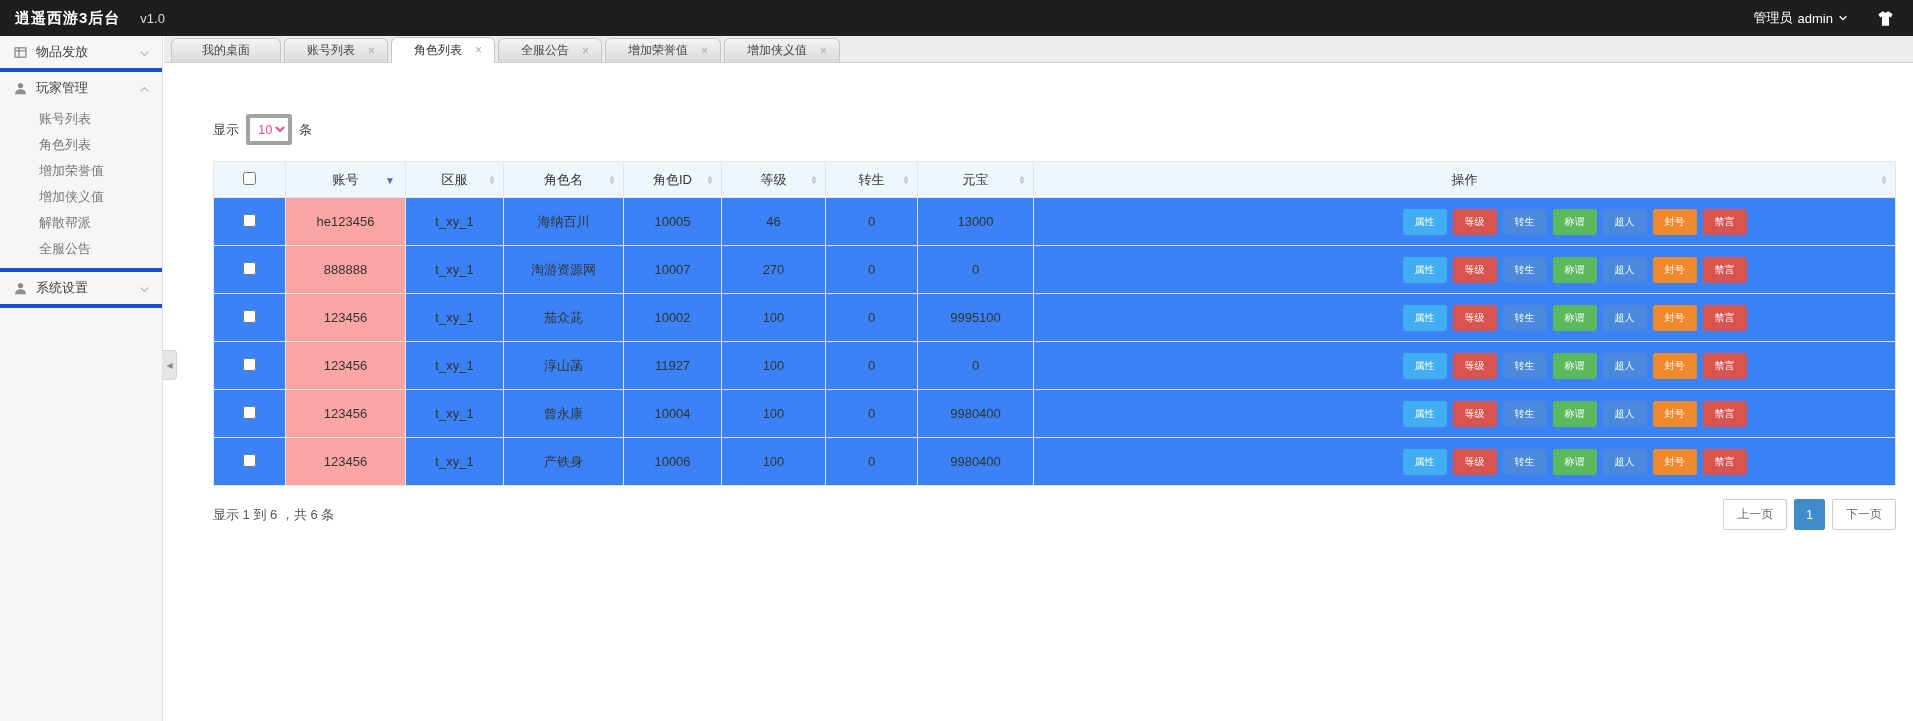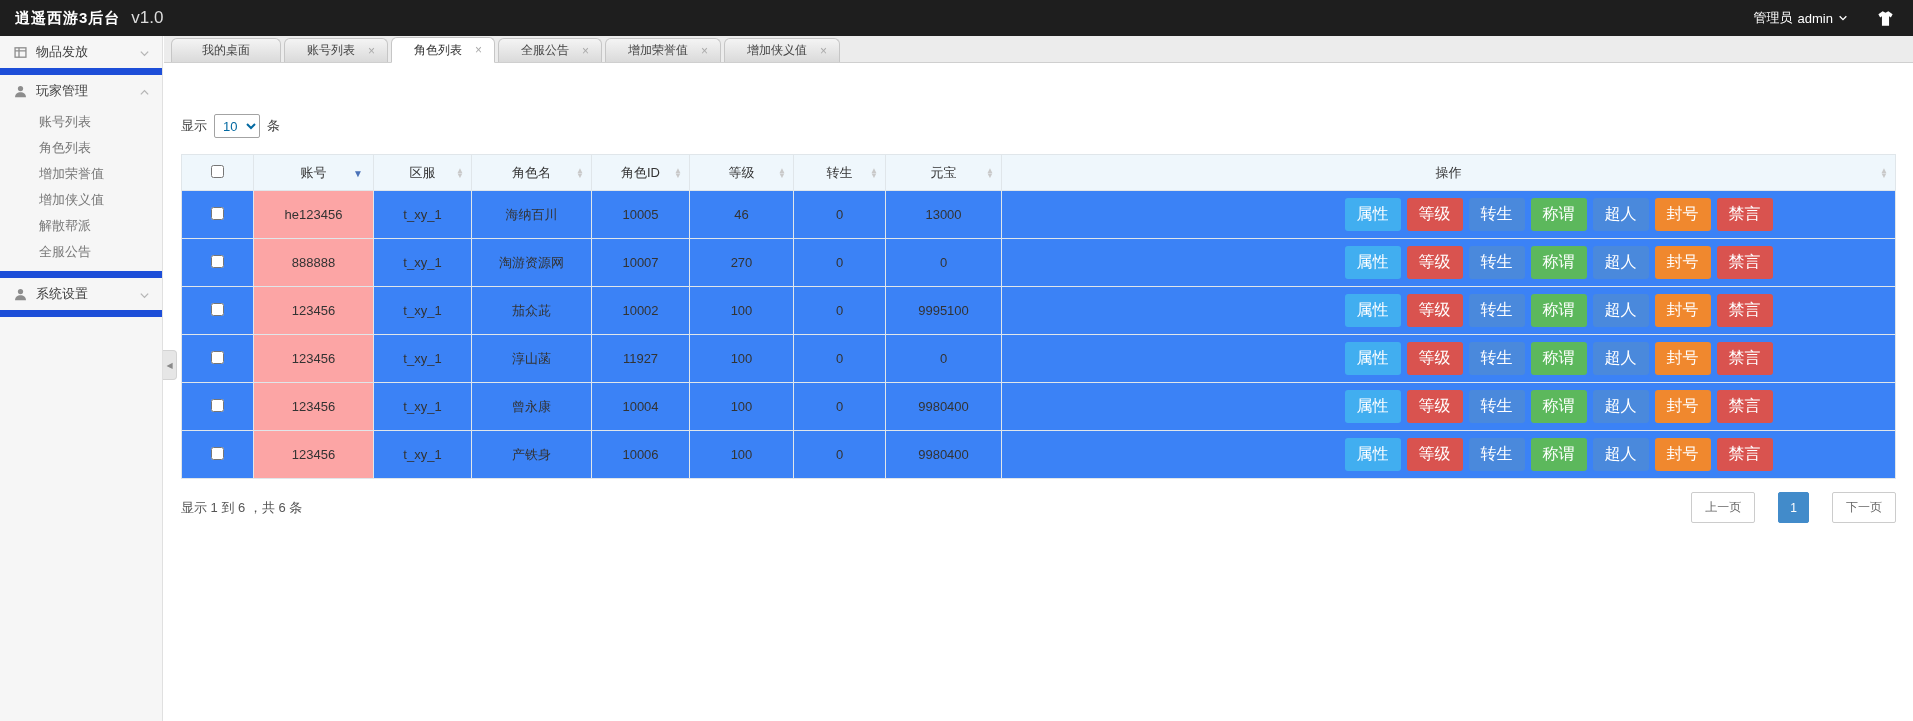--- a/index.html
+++ b/index.html
@@ -10,32 +10,32 @@
   }
   .app { position:relative; width:1913px; height:721px;padding-left:23px; }
 
   
   .topbar {
     position:absolute; top:0; left:0; right:0; height:36px;
     background:#1e1e1e; color:#fff; display:flex; align-items:center;
     padding:0 18px 0 15px;
   }
   .topbar .title { font-size:15px; font-weight:bold; letter-spacing:1px; }
-  .topbar .version { font-size:17px; margin-left:11px; color:#ddd; }
+  .topbar .version { font-size:13px; margin-left:20px; color:#ddd; }
   .topbar .right { margin-left:auto; display:flex; align-items:center; gap:10px; font-size:13px; }
   .topbar .admin { display:flex; align-items:center; gap:5px; cursor:pointer; }
   .topbar .caret { width:10px; height:10px; color:#fff; }
   .topbar .shirt { width:19px; height:19px; color:#fff; margin-left:18px; cursor:pointer; }
 
   
   .sidebar {
     position:absolute; top:36px; left:0; bottom:0; width:163px;
     background:#f6f6f6; border-right:1px solid #e0e0e0;
   }
-  .side-group { border-bottom:7px solid #1d4ed8; }
+  .side-group { border-bottom:4px solid #1d4ed8; }
   .group-head {
     height:32px; display:flex; align-items:center; padding:0 12px 0 13px;
     font-size:13px; color:#3f3f3f; cursor:pointer;
   }
   .group-head .gicon { width:15px; height:15px; color:#8d8d8d; margin-right:8px; flex:none; }
   .group-head .chev { margin-left:auto; width:11px; height:11px; color:#b5b5b5; }
   .side-sub { padding:2px 0 6px 0; }
   .side-sub .sub-item {
     height:26px; display:flex; align-items:center; padding-left:39px;
     font-size:13px; color:#787878; cursor:pointer;
@@ -76,52 +76,52 @@
   }
   .breadcrumb-bar .home { width:15px; height:15px; color:#636363; margin-right:7px; }
   .crumb { cursor:pointer; }
   .crumb-sep { color:#999; margin:0 8px; }
   .refresh-btn {
     margin-left:auto; width:31px; height:26px; border:none; border-radius:4px;
     background:#5cb85c; display:flex; align-items:center; justify-content:center; cursor:pointer;
   }
   .refresh-btn svg { width:14px; height:14px; color:#fff; }
 
-  .content { padding:0 17px; }
+  .content { padding:0 17px;margin-left:32px; }
 
   .controls { margin-top:51px; display:flex; align-items:center; font-size:13px; color:#444; }
   .controls select {
-    margin:0 7px; width:46px; height:24px; border:1px solid #a3a3a3; border-radius:2px;
-    font-size:13px; color:#0369a1; background:#fff; padding-left:4px;
+    margin:0 7px; width:46px; height:31px; border:4px solid #a3a3a3; border-radius:2px;
+    font-size:13px; color:#ec4899; background:#fff; padding-left:4px;
     font-family:"Liberation Sans",sans-serif;
   }
   .search-wrap { margin-left:auto; display:flex; align-items:center; color:#555; }
   .search-wrap input {
     margin-left:4px; width:162px; height:29px; border:1px solid #c9c9c9;
     padding:0 6px; font-size:13px; outline:none;
   }
 
   table.grid { width:100%; border-collapse:collapse; margin-top:16px; font-size:13px; color:#333; table-layout:fixed; }
   .grid th, .grid td { border:1px solid #e0e6ea; text-align:center; }
   .grid th { height:36px; background:#eff7fc; font-weight:normal; position:relative; }
   .grid td { height:48px; background:#3b82f6; }
   .grid td.col-account { background:#fca5a5; }
   .sort-both { position:absolute; right:7px; top:50%; transform:translateY(-50%); display:flex; flex-direction:column; line-height:5px; font-size:8px; color:#c9c9c9; }
   .sort-desc { position:absolute; right:10px; top:50%; transform:translateY(-50%); font-size:10px; color:#4a72b8; }
   .grid input[type=checkbox] { width:13px; height:13px; }
 
   .actions-cell { padding-left:220px; }
   .act-btn {
     display:inline-block; margin:0 3px; padding:6px 12px; border:none; border-radius:3px;
-    color:#fff; font-size:16px; cursor:pointer; font-family:"Liberation Sans",sans-serif;
+    color:#fff; font-size:10px; cursor:pointer; font-family:"Liberation Sans",sans-serif;
     white-space:nowrap;
   }
 
   .table-footer { margin-top:13px; display:flex; align-items:center; font-size:13px; color:#555; }
-  .pager { margin-left:auto; display:flex; gap:23px; }
+  .pager { margin-left:auto; display:flex; gap:7px; }
   .pg-btn {
     padding:6px 13px; border:1px solid #ccc; background:#fff; color:#666;
     font-size:12px; border-radius:2px; cursor:pointer; font-family:"Liberation Sans",sans-serif;
   }
   .pg-btn.active { background:#428bca; border-color:#428bca; color:#fff; padding:6px 11px; }
 </style>
 </head>
 <body>
 
 <div class="app">

